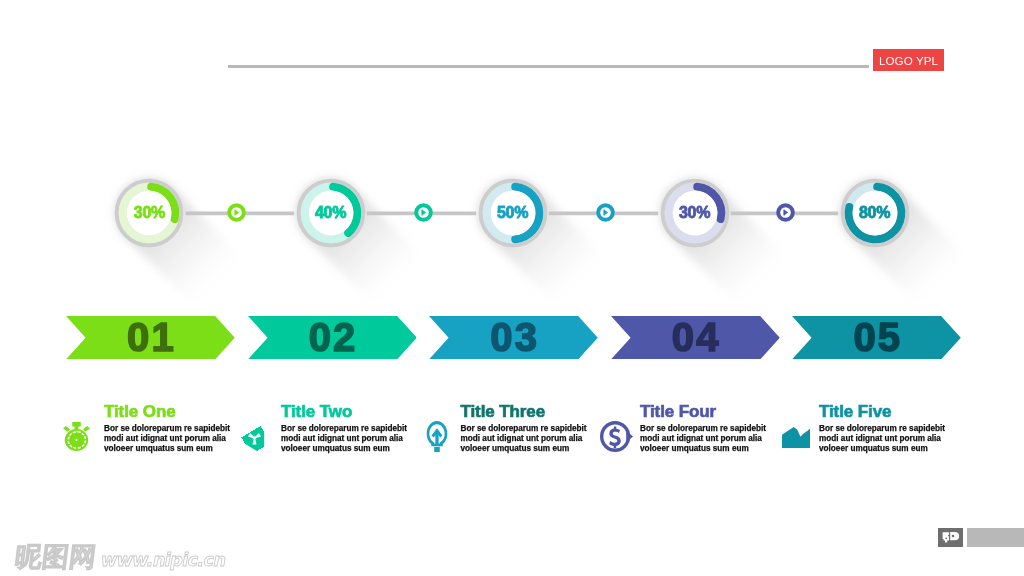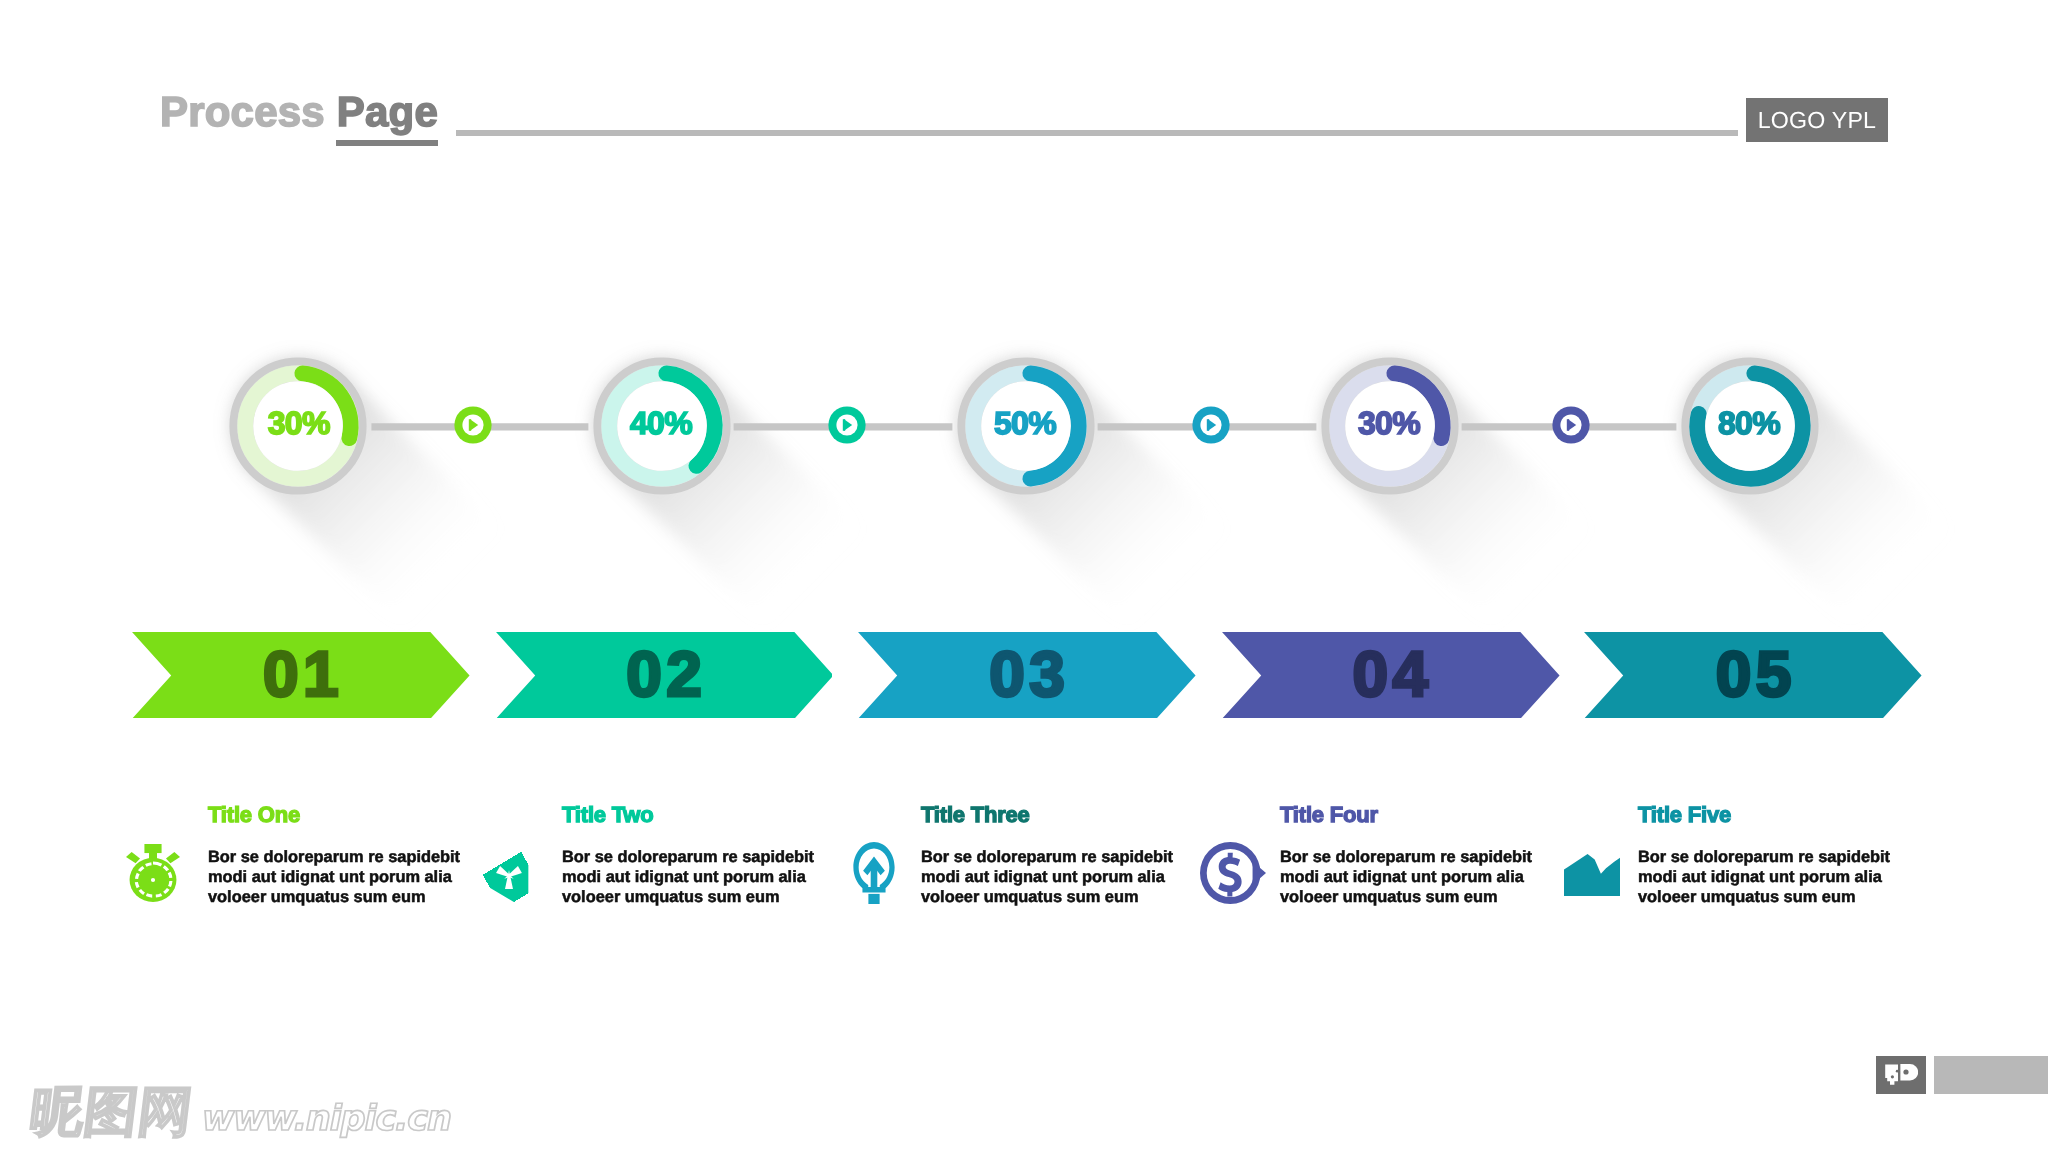--- a/index.html
+++ b/index.html
@@ -4,42 +4,42 @@
 <style>
   html,body{margin:0;padding:0;}
   body{width:1024px;height:576px;background:#fff;font-family:"Liberation Sans",sans-serif;overflow:hidden;}
   #stage{position:relative;width:1024px;height:576px;background:#fff;}
 
   
   #header-title{position:absolute;left:80px;top:45px;font-size:21px;font-weight:bold;letter-spacing:.1px;white-space:nowrap;}
   #header-title .light{color:#b3b3b3;-webkit-text-stroke:0.8px #b3b3b3;}
   #header-title .bold{color:#808080;-webkit-text-stroke:0.8px #808080;border-bottom:3px solid #808080;padding-bottom:2px;}
   #header-rule{position:absolute;left:228px;top:65px;width:641px;height:3px;background:#b9b9b9;}
-  #logo-box{position:absolute;left:873px;top:49px;width:71px;height:22px;background:#737373;color:#fff;
+  #logo-box{position:absolute;left:873px;top:49px;width:71px;height:22px;background:#ef4444;color:#fff;
             font-size:11.6px;font-weight:normal;letter-spacing:0.1px;display:flex;align-items:center;justify-content:center;
             font-family:"Liberation Sans",sans-serif;}
 
   
   #bg-layer{position:absolute;left:0;top:0;}
   #process,#chevrons,#blocks{position:absolute;left:0;top:0;width:1024px;height:484px;}
   .node{position:absolute;width:76px;height:76px;}
   .node svg{display:block;}
   .pct{position:absolute;left:0;top:0;width:76px;height:76px;display:flex;align-items:center;justify-content:center;
        font-size:16px;font-weight:bold;letter-spacing:-0.3px;-webkit-text-stroke:0.85px currentColor;}
   .marker{position:absolute;width:19px;height:19px;}
 
   
   .chev{position:absolute;top:315.5px;height:43.4px;}
   .chev svg{display:block;}
   .chevnum{position:absolute;top:315.5px;height:43.4px;display:flex;align-items:center;justify-content:center;
-           font-size:32px;font-weight:bold;letter-spacing:2.2px;text-indent:2.2px;-webkit-text-stroke:1.6px currentColor;}
+           font-size:40px;font-weight:bold;letter-spacing:2.2px;text-indent:2.2px;-webkit-text-stroke:1.6px currentColor;}
 
   
   .bicon{position:absolute;top:422px;width:29px;height:29px;}
-  .btitle{position:absolute;top:402px;font-size:11px;font-weight:bold;letter-spacing:-0.1px;white-space:nowrap;
+  .btitle{position:absolute;top:402px;font-size:17px;font-weight:bold;letter-spacing:-0.1px;white-space:nowrap;
           -webkit-text-stroke:0.65px currentColor;}
   .btext{position:absolute;top:423.5px;width:131px;font-size:8.2px;line-height:10.1px;color:#111;font-weight:bold;
          -webkit-text-stroke:0.25px #111;}
 
   
   #wm-left{position:absolute;left:15px;top:545px;display:flex;align-items:baseline;}
   #wm-cn{font-size:27px;font-weight:bold;color:#fff;-webkit-text-stroke:0.9px #c9c9c9;letter-spacing:0px;
          font-family:"DejaVu Sans",sans-serif;transform:skewX(-7deg);line-height:24px;}
   #wm-site{margin-left:5px;font-size:17.6px;font-style:italic;font-weight:bold;color:#fff;
            -webkit-text-stroke:0.85px #c9c9c9;font-family:"DejaVu Sans",sans-serif;line-height:24px;letter-spacing:-0.6px;}
@@ -47,24 +47,20 @@
           display:flex;align-items:center;justify-content:center;letter-spacing:0px;white-space:nowrap;}
   #wm-tag{position:absolute;left:938px;top:528px;width:25px;height:19px;background:#6e6e6e;
           display:flex;align-items:center;justify-content:center;}
   #wm-tag2{position:absolute;left:967px;top:528px;width:57px;height:19px;background:#b8b8b8;}
 </style>
 </head>
 <body>
 
 <div id="stage">
 
-  <div id="header-title">
-    <span class="light">Process</span>
-    <span class="bold">Page</span>
-  </div>
   <div id="header-rule"></div>
   <div id="logo-box">LOGO YPL</div>
 
   <svg id="bg-layer" width="1024" height="576">
     <defs>
       <filter id="lsblur" x="-40%" y="-40%" width="200%" height="200%">
         <feGaussianBlur stdDeviation="4"></feGaussianBlur>
       </filter>
       <g id="gradients"></g>
     <linearGradient id="lsg0" gradientUnits="userSpaceOnUse" x1="149.4" y1="212.8" x2="227.18174593052024" y2="290.58174593052024">

